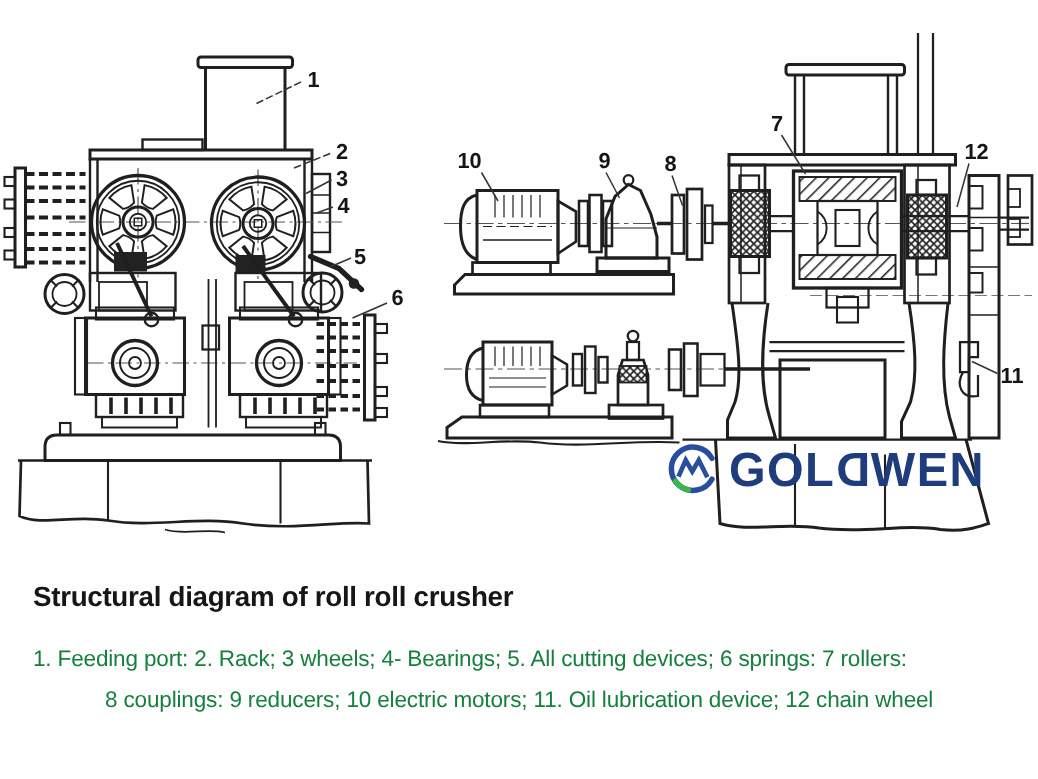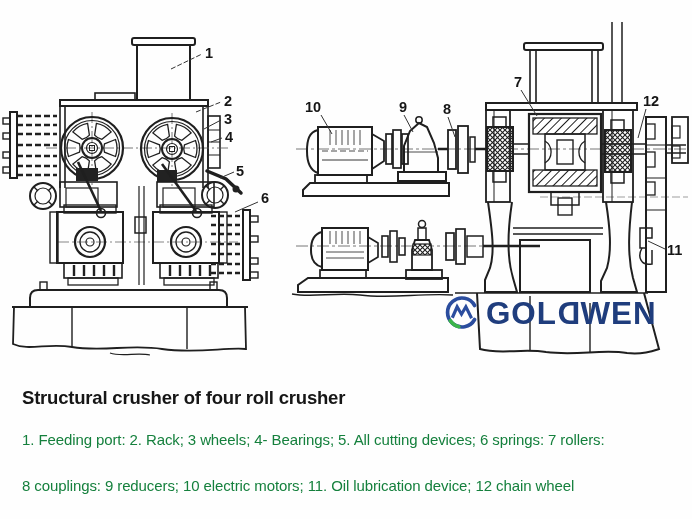--- a/index.html
+++ b/index.html
@@ -19,21 +19,21 @@
   .logo-text .flip{display:inline-block;transform:scaleX(-1);}
   .title{
     position:absolute;left:22px;top:387px;font-size:18.5px;font-weight:600;
     color:#161616;letter-spacing:-0.2px;white-space:nowrap;
   }
   .caption{
     position:absolute;left:22px;font-size:15px;font-weight:500;color:#15803d;
     white-space:nowrap;letter-spacing:-0.1px;
   }
   .caption.l1{top:431px;}
-  .caption.l2{top:477px;}
+  .caption.l2{top:458px;margin-left:48px;}
   svg text{font-family:"Liberation Sans",sans-serif;font-size:14.5px;font-weight:600;fill:#151515;}
 </style>
 </head>
 <body>
 
 <div class="page">
 
 <svg class="diagram-svg" width="692" height="375" viewBox="0 0 692 375">
   <defs>
     <path id="wedge" d="M-4.2,-12.5 L-8.5,-23.5 A25.5,25.5 0 0 1 8.5,-23.5 L4.2,-12.5 A13,13 0 0 1 -4.2,-12.5 Z"></path>
@@ -373,17 +373,17 @@
 
 <div class="logo">
   <svg width="35" height="35" viewBox="0 0 40 40">
     <path d="M35,12 A16.5,16.5 0 1 0 35,28" fill="none" stroke="#2b4d9e" stroke-width="4.2" stroke-linecap="round"></path>
     <path d="M7.2,29.5 A16.5,16.5 0 0 0 17,36.2" fill="none" stroke="#3cb549" stroke-width="4.2" stroke-linecap="round"></path>
     <path d="M9.5,26 L15,13.5 L20,22 L25,13.5 L31.5,26.5" fill="none" stroke="#2b4d9e" stroke-width="3.6"></path>
   </svg>
   <span class="logo-text"><span>GOL</span><span class="flip">D</span><span>WEN</span></span>
 </div>
 
-<div class="title">Structural crusher of four roll crusher</div>
+<div class="title">Structural diagram of roll roll crusher</div>
 <div class="caption l1">1. Feeding port: 2. Rack; 3 wheels; 4- Bearings; 5. All cutting devices; 6 springs: 7 rollers:</div>
 <div class="caption l2">8 couplings: 9 reducers; 10 electric motors; 11. Oil lubrication device; 12 chain wheel</div>
 
 </div>
 
 </body></html>

